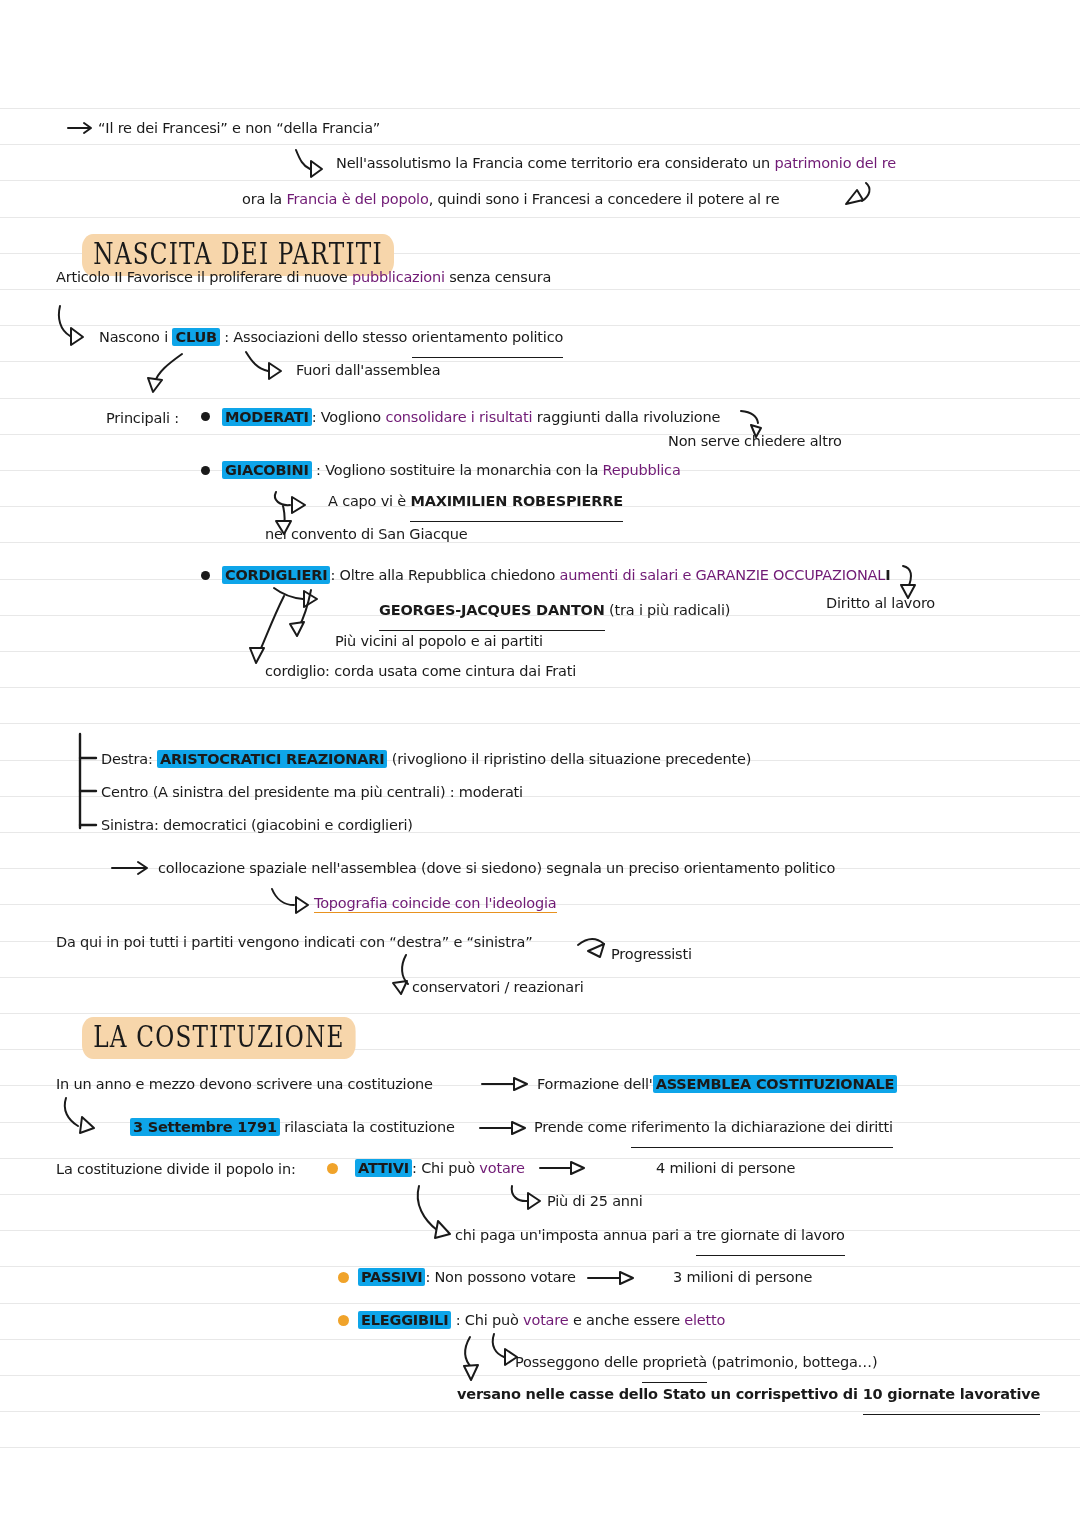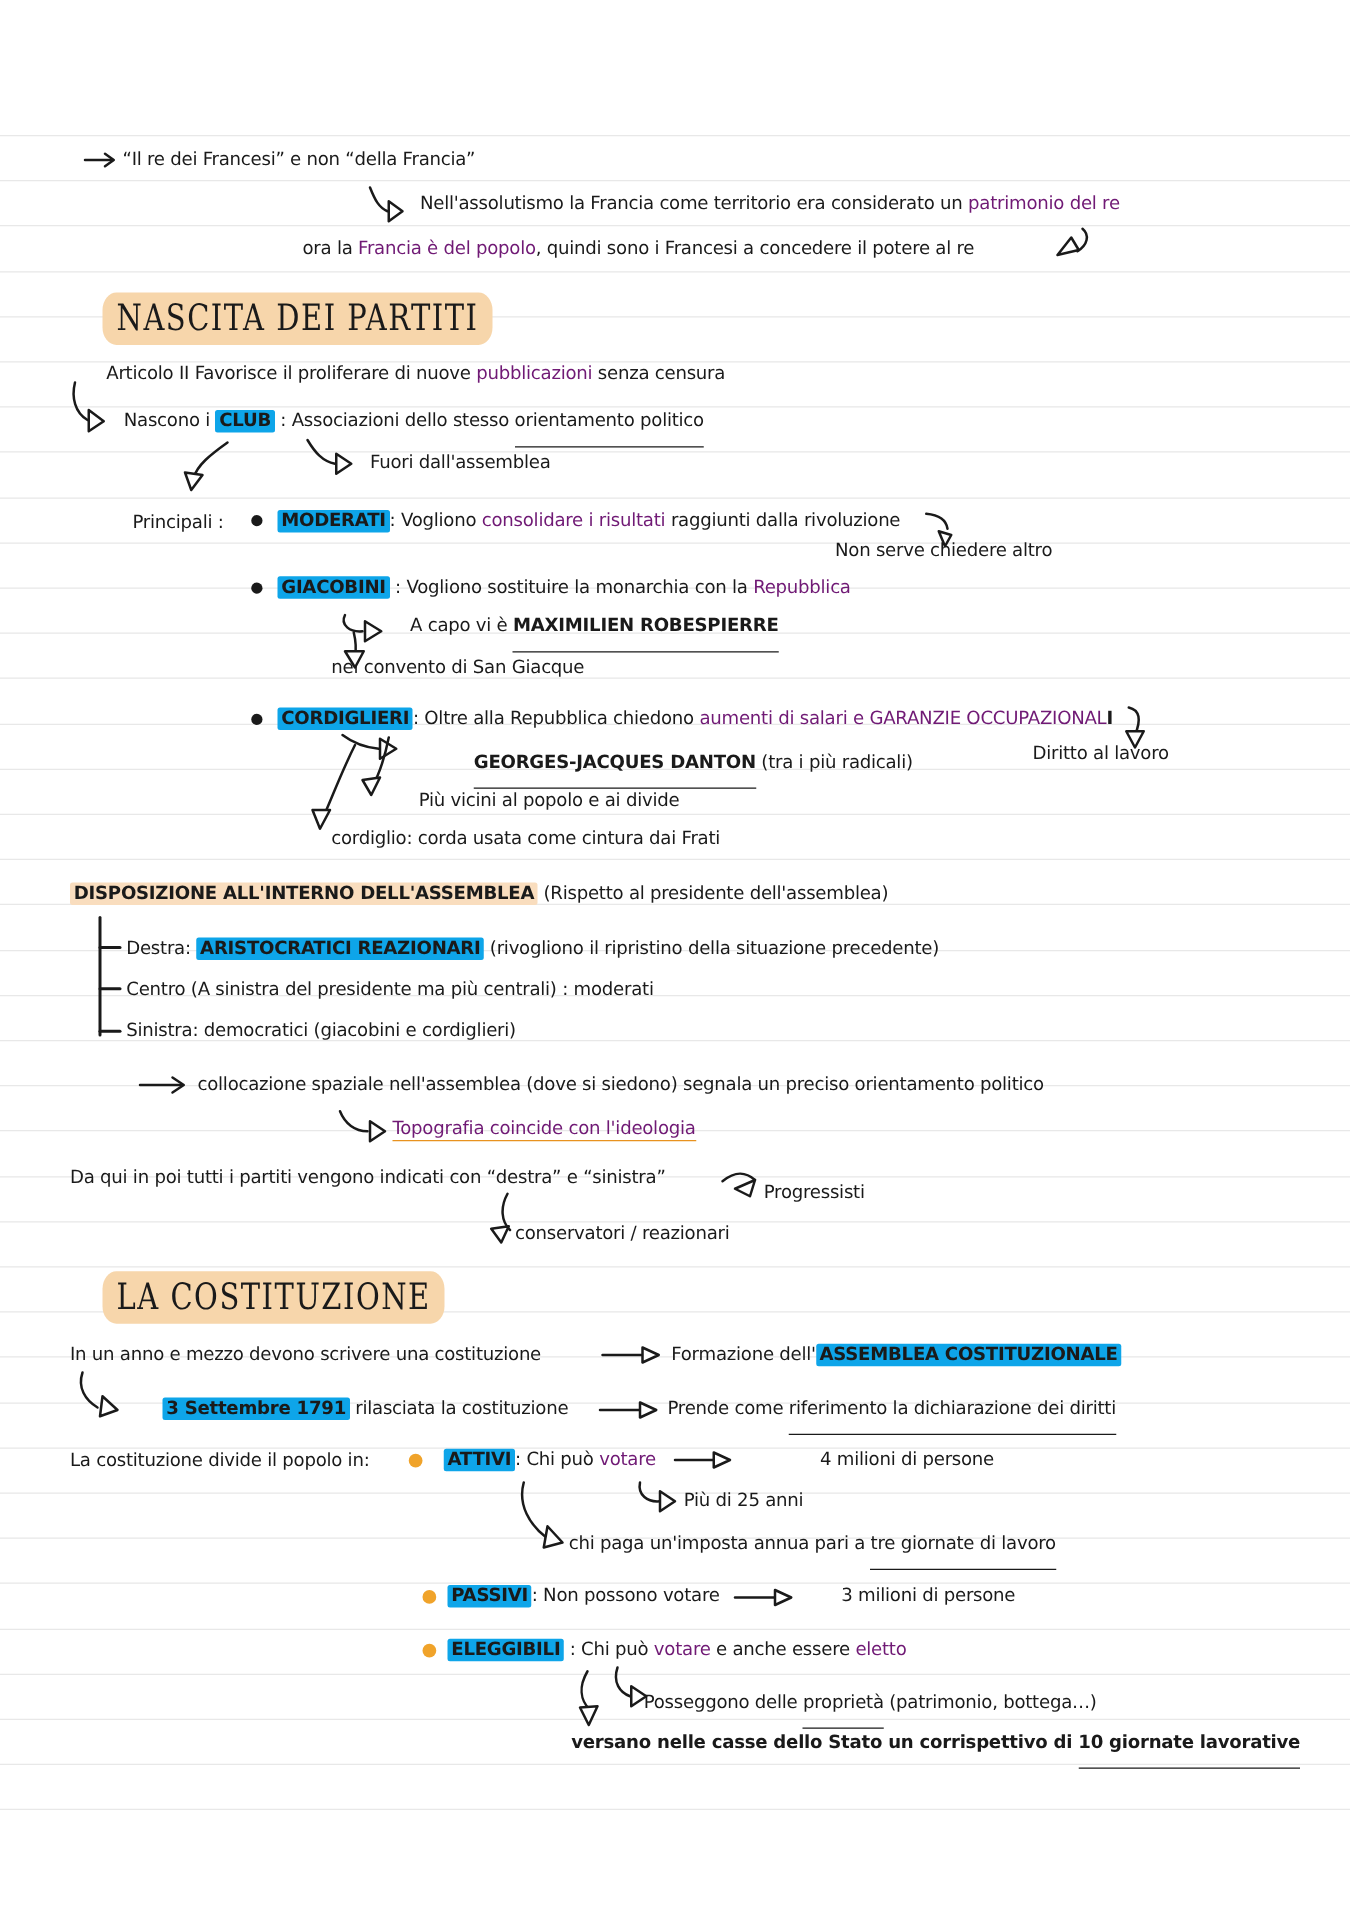--- a/index.html
+++ b/index.html
@@ -126,45 +126,44 @@
     </div>
 
   <div class="t" style="left:98px; top:121px;"><span>“Il re dei Francesi” e non “della Francia”</span></div>
 
   <div class="t" style="left:336px; top:156px;"><span>Nell'assolutismo la Francia come territorio era considerato un </span><span class="or">patrimonio del re</span></div>
 
   <div class="t" style="left:242px; top:192px;"><span>ora la </span><span class="or">Francia è del popolo</span><span>, quindi sono i Francesi a concedere il potere al re</span></div>
 
   <div class="head" style="left:82px; top:234px;">NASCITA DEI PARTITI</div>
 
-  <div class="t" style="left:56px; top:292px;margin-left:29px;"><span>Articolo II Favorisce il proliferare di nuove </span><span class="or">pubblicazioni</span><span> senza censura</span></div>
+  <div class="t" style="left:56px; top:270px;"><span>Articolo II Favorisce il proliferare di nuove </span><span class="or">pubblicazioni</span><span> senza censura</span></div>
 
   <div class="t" style="left:99px; top:330px;"><span>Nascono i </span><span class="bold hl">CLUB</span><span> : Associazioni dello stesso </span><span class="u">orientamento politico</span></div>
 
   <div class="t" style="left:296px; top:363px;"><span>Fuori dall'assemblea</span></div>
 
   <div class="t" style="left:106px; top:411px;">Principali :</div>
 
   <div class="bullet" style="left:201px; top:412px;"></div>
   <div class="t" style="left:222px; top:410px;"><span class="bold hl">MODERATI</span><span>: Vogliono </span><span class="or">consolidare i risultati</span><span> raggiunti dalla rivoluzione</span></div>
   <div class="t" style="left:668px; top:434px;">Non serve chiedere altro</div>
 
   <div class="bullet" style="left:201px; top:466px;"></div>
   <div class="t" style="left:222px; top:463px;"><span class="bold hl">GIACOBINI</span><span> : Vogliono sostituire la monarchia con la </span><span class="or">Repubblica</span></div>
   <div class="t" style="left:328px; top:494px;"><span>A capo vi è </span><span class="bold u">MAXIMILIEN ROBESPIERRE</span></div>
   <div class="t" style="left:265px; top:527px;">nel convento di San Giacque</div>
 
   <div class="bullet" style="left:201px; top:571px;"></div>
   <div class="t" style="left:222px; top:568px;"><span class="bold hl">CORDIGLIERI</span><span>: Oltre alla Repubblica chiedono </span><span class="or">aumenti di salari e GARANZIE OCCUPAZIONAL</span><span class="bold">I</span></div>
   <div class="t" style="left:826px; top:596px;">Diritto al lavoro</div>
   <div class="t" style="left:379px; top:603px;"><span class="bold u">GEORGES-JACQUES DANTON</span><span> (tra i più radicali)</span></div>
-  <div class="t" style="left:335px; top:634px;">Più vicini al popolo e ai divide</div>
+  <div class="t" style="left:335px; top:634px;">Più vicini al popolo e ai partiti</div>
   <div class="t" style="left:265px; top:664px;">cordiglio: corda usata come cintura dai Frati</div>
 
-  <div class="t" style="left:56px; top:708px;"><span class="bold hl-d">DISPOSIZIONE ALL'INTERNO DELL'ASSEMBLEA</span><span> (Rispetto al presidente dell'assemblea)</span></div>
 
   <div class="t" style="left:101px; top:752px;"><span>Destra: </span><span class="bold hl">ARISTOCRATICI REAZIONARI</span><span> (rivogliono il ripristino della situazione precedente)</span></div>
   <div class="t" style="left:101px; top:785px;"><span>Centro (A sinistra del presidente ma più centrali) : moderati</span></div>
   <div class="t" style="left:101px; top:818px;"><span>Sinistra: democratici (giacobini e cordiglieri)</span></div>
 
   <div class="t" style="left:158px; top:861px;">collocazione spaziale nell'assemblea (dove si siedono) segnala un preciso orientamento politico</div>
   <div class="t" style="left:314px; top:896px;"><span class="or uo">Topografia coincide con l'ideologia</span></div>
 
   <div class="t" style="left:56px; top:935px;">Da qui in poi tutti i partiti vengono indicati con “destra” e “sinistra”</div>
   <div class="t" style="left:611px; top:947px;">Progressisti</div>

